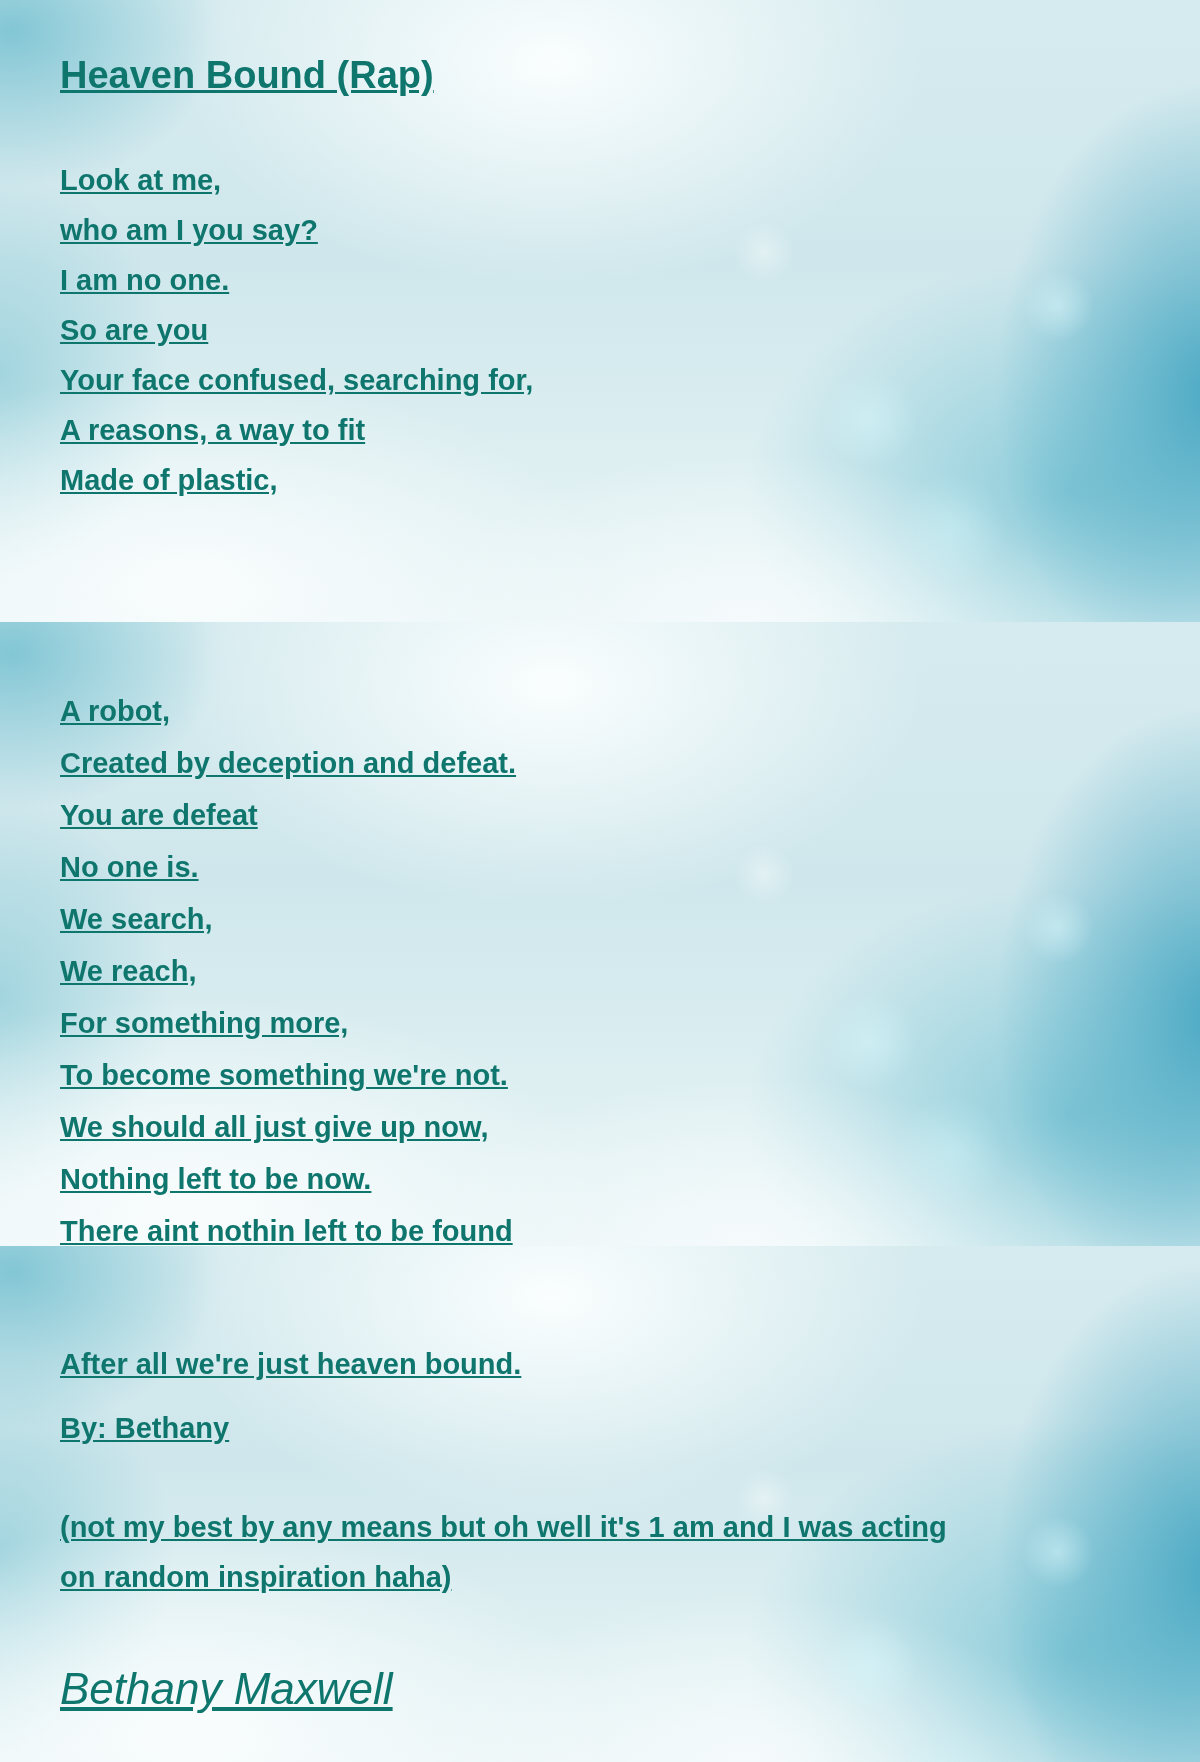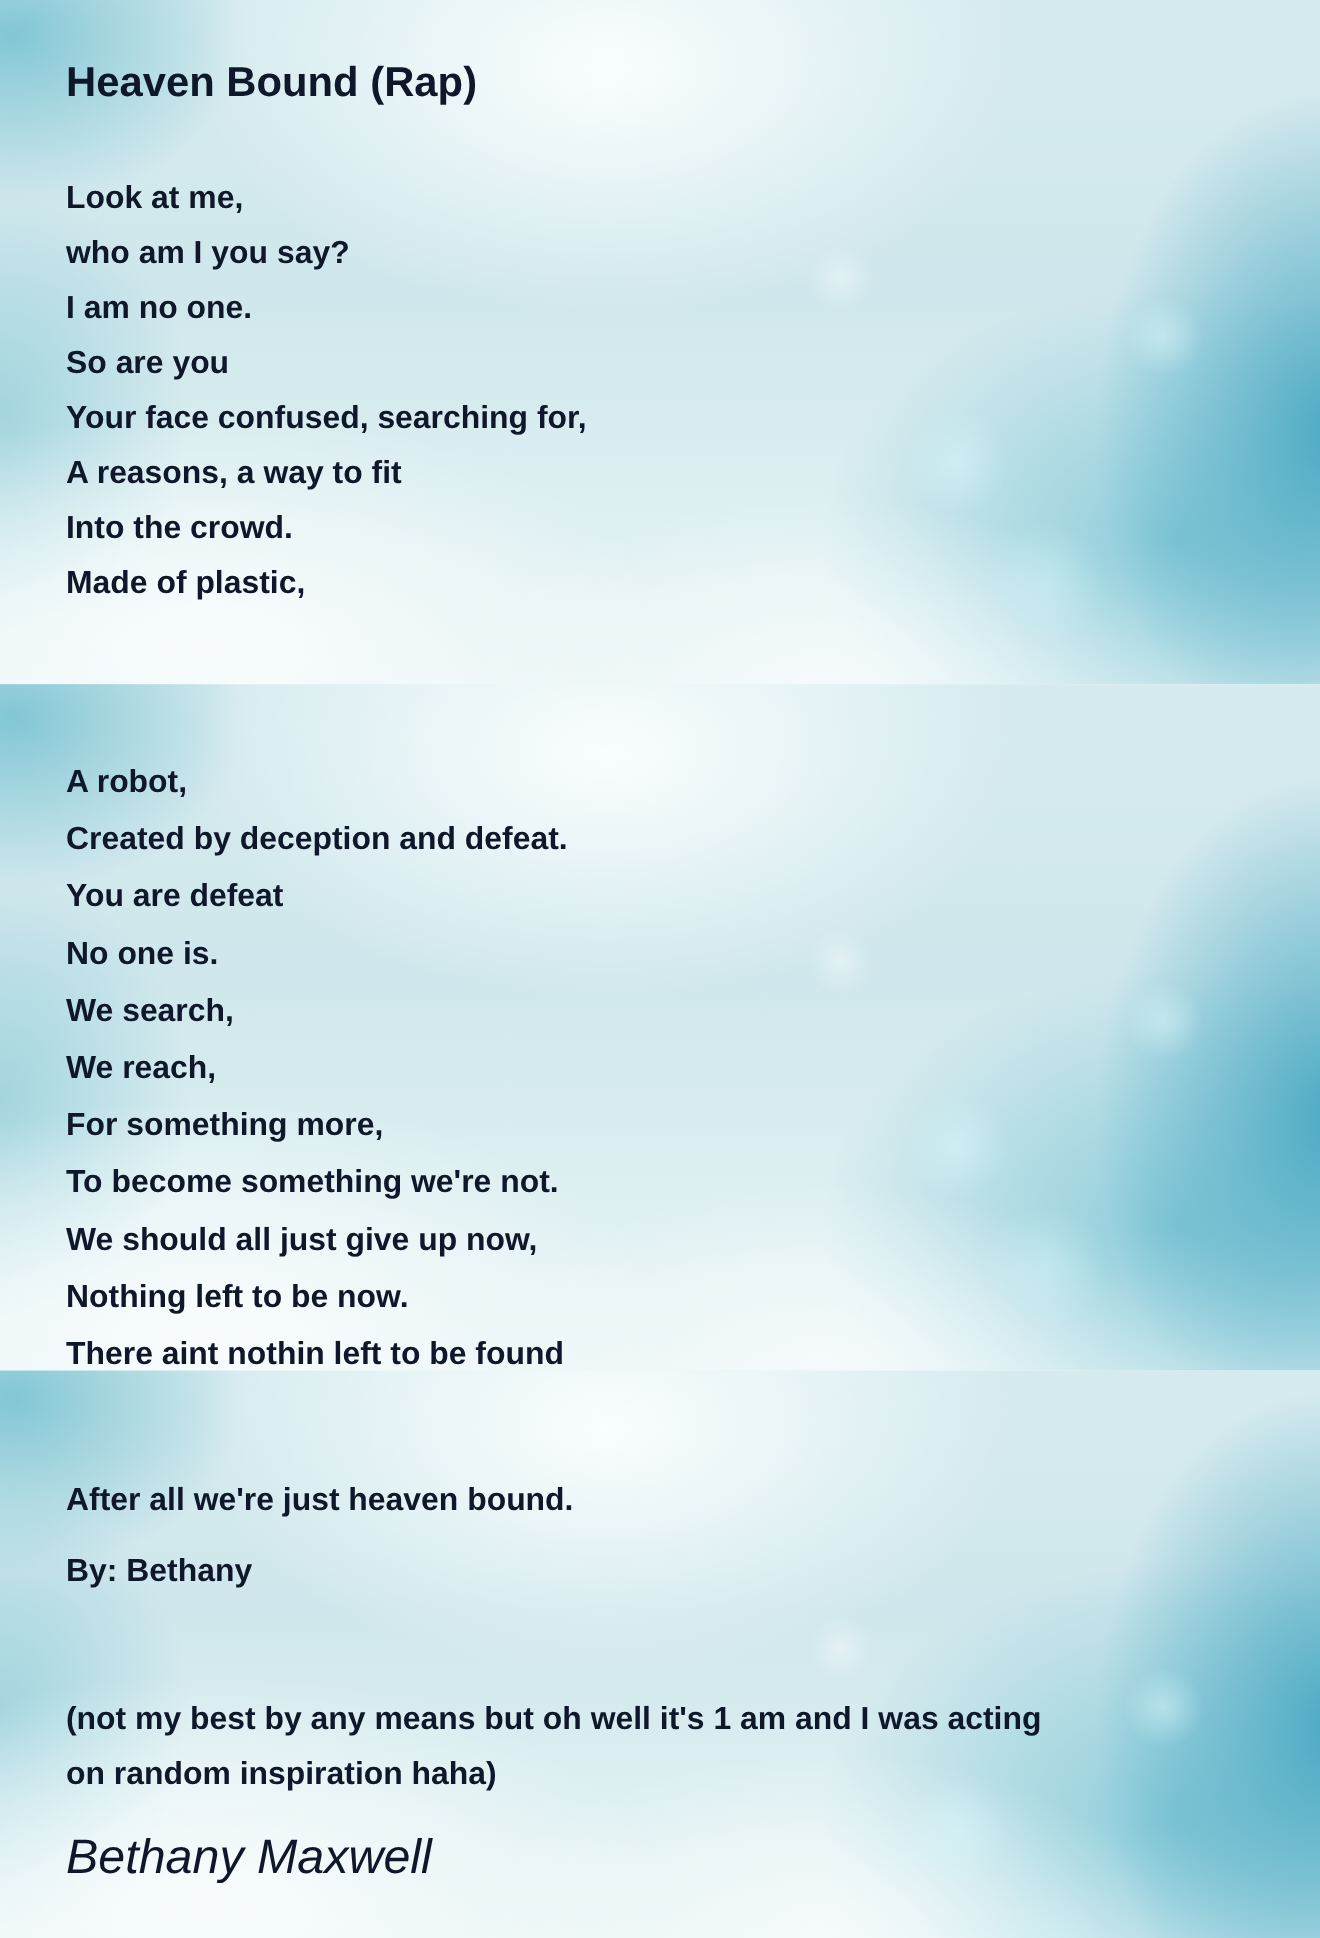--- a/index.html
+++ b/index.html
@@ -31,39 +31,39 @@
       radial-gradient(ellipse 280px 210px at 1% 5%, rgba(116,192,208,0.85), rgba(116,192,208,0) 75%),
       radial-gradient(ellipse 230px 270px at 0% 60%, rgba(128,198,212,0.60), rgba(128,198,212,0) 75%),
       
       linear-gradient(180deg, #d6ebef 0%, #cfe7ec 42%, #dff0f2 78%, #e9f5f6 100%);
   }
   .bg-tile.t1 { height: 622px; }
   .bg-tile.t2 { height: 624px; }
   .bg-tile.t3 { height: 516px; }
 
   
-  .txt { position: absolute; left: 60px; color: #0f172a; white-space: nowrap; }
+  .txt { position: absolute; left: 60px; color: #0f766e; white-space: nowrap; text-decoration: underline; }
   .title {
     top: 56px;
     margin: 0;
     font-size: 38px;
     font-weight: bold;
     line-height: 1;
   }
   .stanza .line, .single {
     font-size: 29px;
     font-weight: bold;
   }
   .s1 { top: 155px; }
   .s1 .line { line-height: 50px; }
   .s2 { top: 685px; }
   .s2 .line { line-height: 52px; }
   .closing { top: 1339px; line-height: 50px; }
   .byline  { top: 1403px; line-height: 50px; }
-  .note { top: 1538px; }
+  .note { top: 1502px; }
   .note .line { line-height: 50px; }
   .signature {
     top: 1667px;
     font-size: 44px;
     font-style: italic;
     font-weight: normal;
     line-height: 1;
   }
 </style>
 </head>
@@ -79,21 +79,20 @@
 
   <h1 class="txt title">Heaven Bound (Rap)</h1>
 
   <div class="txt stanza s1">
     <div class="line">Look at me,</div>
     <div class="line">who am I you say?</div>
     <div class="line">I am no one.</div>
     <div class="line">So are you</div>
     <div class="line">Your face confused, searching for,</div>
     <div class="line">A reasons, a way to fit</div>
-    <div class="line">Into the crowd.</div>
     <div class="line">Made of plastic,</div>
   </div>
 
   <div class="txt stanza s2">
     <div class="line">A robot,</div>
     <div class="line">Created by deception and defeat.</div>
     <div class="line">You are defeat</div>
     <div class="line">No one is.</div>
     <div class="line">We search,</div>
     <div class="line">We reach,</div>

